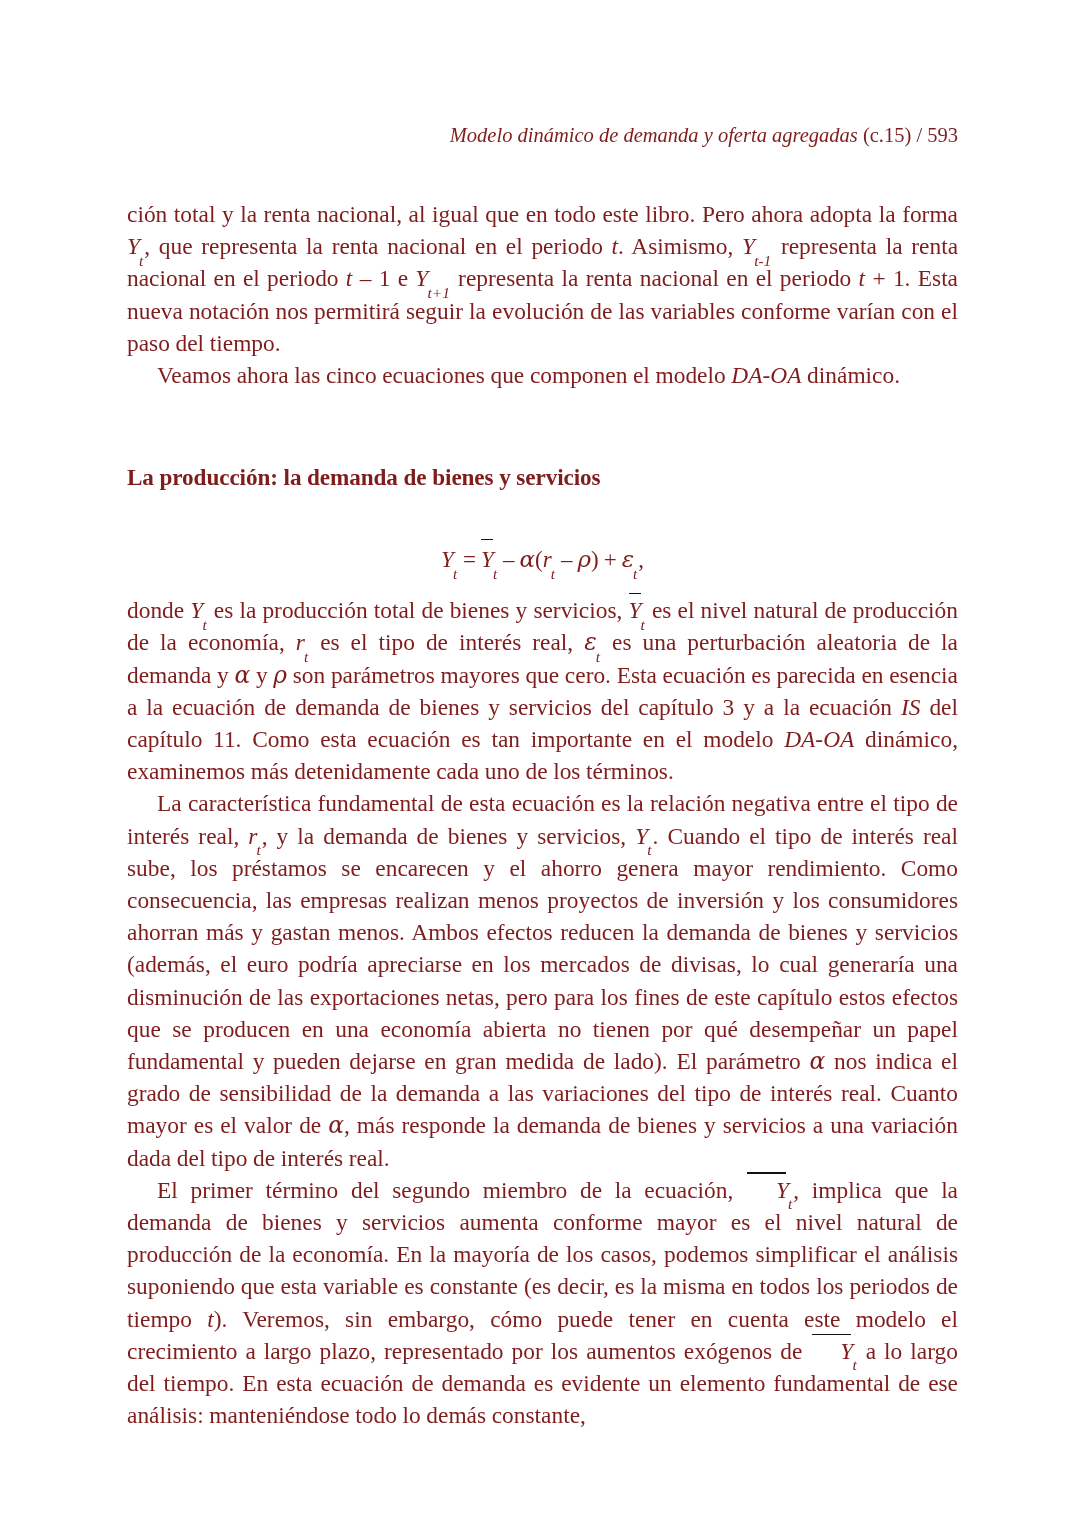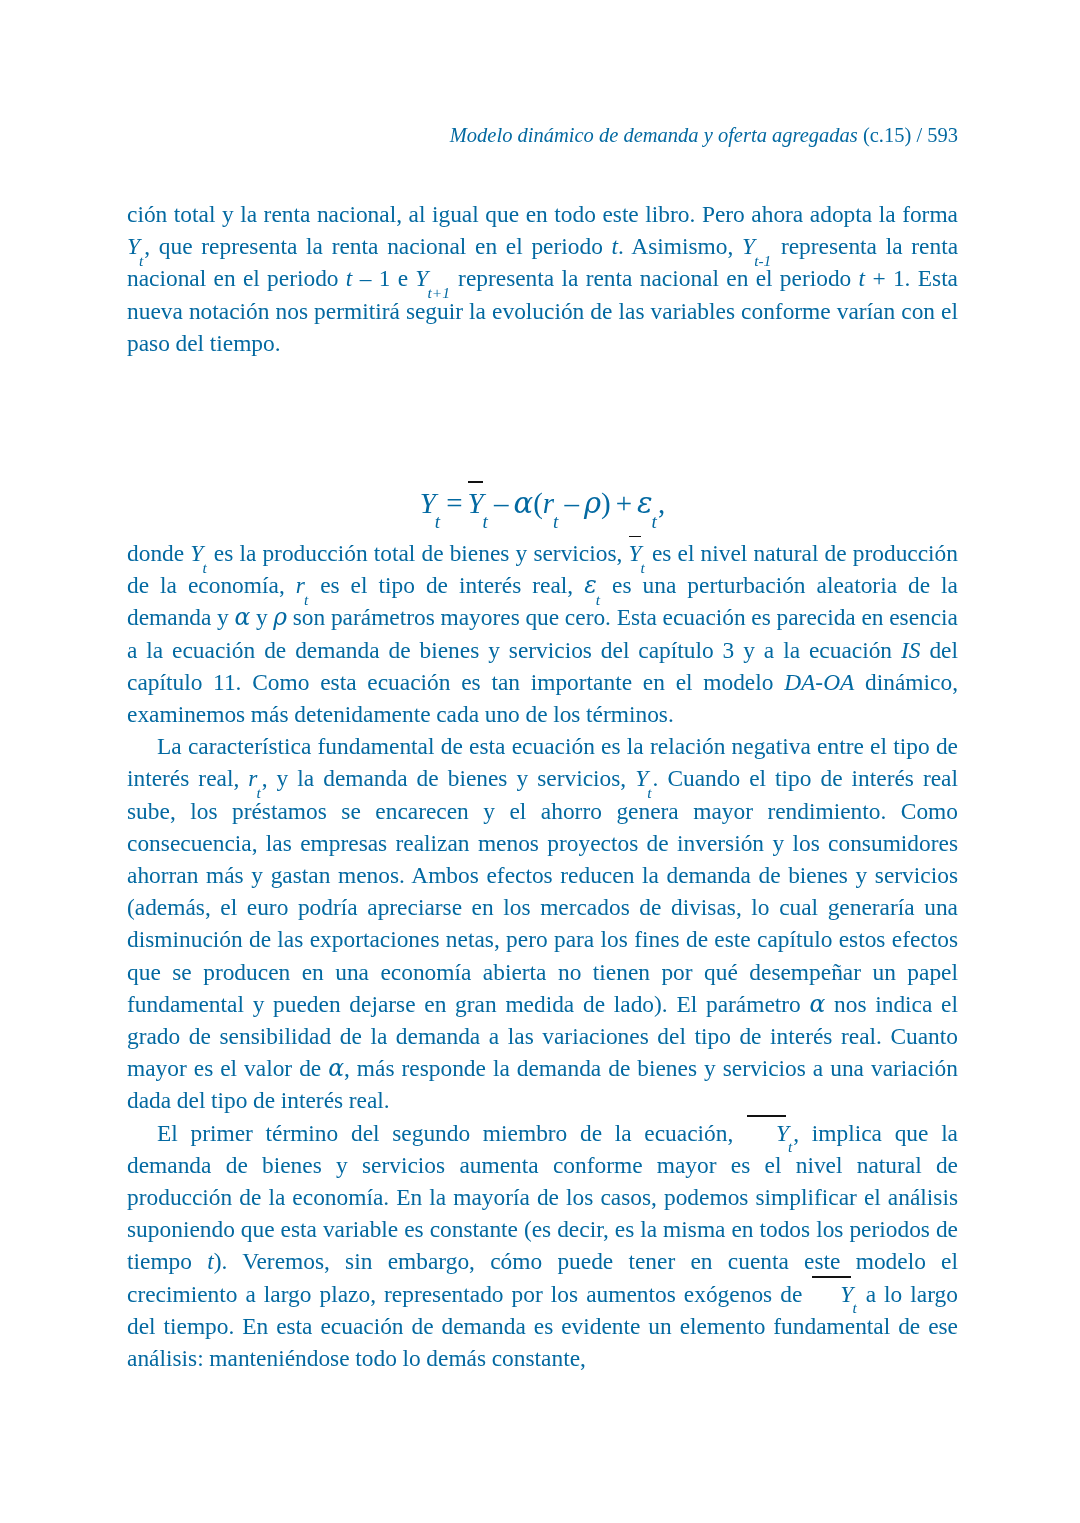--- a/index.html
+++ b/index.html
@@ -7,21 +7,21 @@
     padding: 0;
     background: #ffffff;
   }
   .page {
     position: relative;
     width: 1080px;
     height: 1523px;
     background: #ffffff;
     box-sizing: border-box;
     font-family: "Liberation Serif", "DejaVu Serif", serif;
-    color: #0369a1;
+    color: #7f1d1d;
     overflow: hidden;
   }
 
   
   .running-head {
     position: absolute;
     top: 122px;
     left: 127px;
     width: 831px;
     text-align: right;
@@ -116,44 +116,45 @@
   }
   .greek {
     font-style: italic;
     font-family: "DejaVu Serif", "Liberation Serif", serif;
   }
   .ital { font-style: italic; }
 
   
   .equation {
     text-align: center;
-    font-size: 29px;
+    font-size: 23px;
     line-height: 40px;
     white-space: nowrap;
-    margin-top: 8px;
   }
   .equation .eqspace { display: inline-block; width: 5px; }
   .equation .var sub { bottom: -0.42em; }
 </style>
 </head>
 <body>
 
 <div class="page">
 
   <div class="running-head">
     <span class="rh-title">Modelo dinámico de demanda y oferta agregadas</span><span class="rh-folio"> (c.15) / 593</span>
   </div>
 
   <div class="column">
 
     <p class="body"><span>ción total y la renta nacional, al igual que en todo este libro. Pero ahora adopta la forma </span><span class="var"><span>Y</span><sub>t</sub></span><span>, que representa la renta nacional en el periodo </span><span class="ital">t</span><span>. Asimismo, </span><span class="var"><span>Y</span><sub>t-1</sub></span><span> representa la renta nacional en el periodo </span><span class="ital">t</span><span> – 1 e </span><span class="var"><span>Y</span><sub>t+1</sub></span><span> representa la renta nacional en el periodo </span><span class="ital">t</span><span> + 1. Esta nueva notación nos permitirá seguir la evolución de las variables conforme varían con el paso del tiempo.</span></p>
 
+    <p class="body indent last-flush"><span>Veamos ahora las cinco ecuaciones que componen el modelo </span><span class="ital">DA-OA</span><span> dinámico.</span></p>
 
     <div class="gap-before-heading"></div>
 
+    <h2 class="section-heading">La producción: la demanda de bienes y servicios</h2>
 
     <div class="gap-after-heading"></div>
 
 
     <div class="gap-before-eq"></div>
 
     <div class="equation math"><span class="var"><span>Y</span><sub>t</sub></span><span class="eqspace"></span><span class="math-up">=</span><span class="eqspace"></span><span class="var"><span class="bar">Y</span><sub>t</sub></span><span class="eqspace"></span><span class="math-up">–</span><span class="eqspace"></span><span class="greek">α</span><span class="math-up">(</span><span class="var"><span>r</span><sub>t</sub></span><span class="eqspace"></span><span class="math-up">–</span><span class="eqspace"></span><span class="greek">ρ</span><span class="math-up">)</span><span class="eqspace"></span><span class="math-up">+</span><span class="eqspace"></span><span class="var"><span class="greek">ε</span><sub>t</sub></span><span class="math-up">,</span></div>
 
     <div class="gap-after-eq"></div>
 

